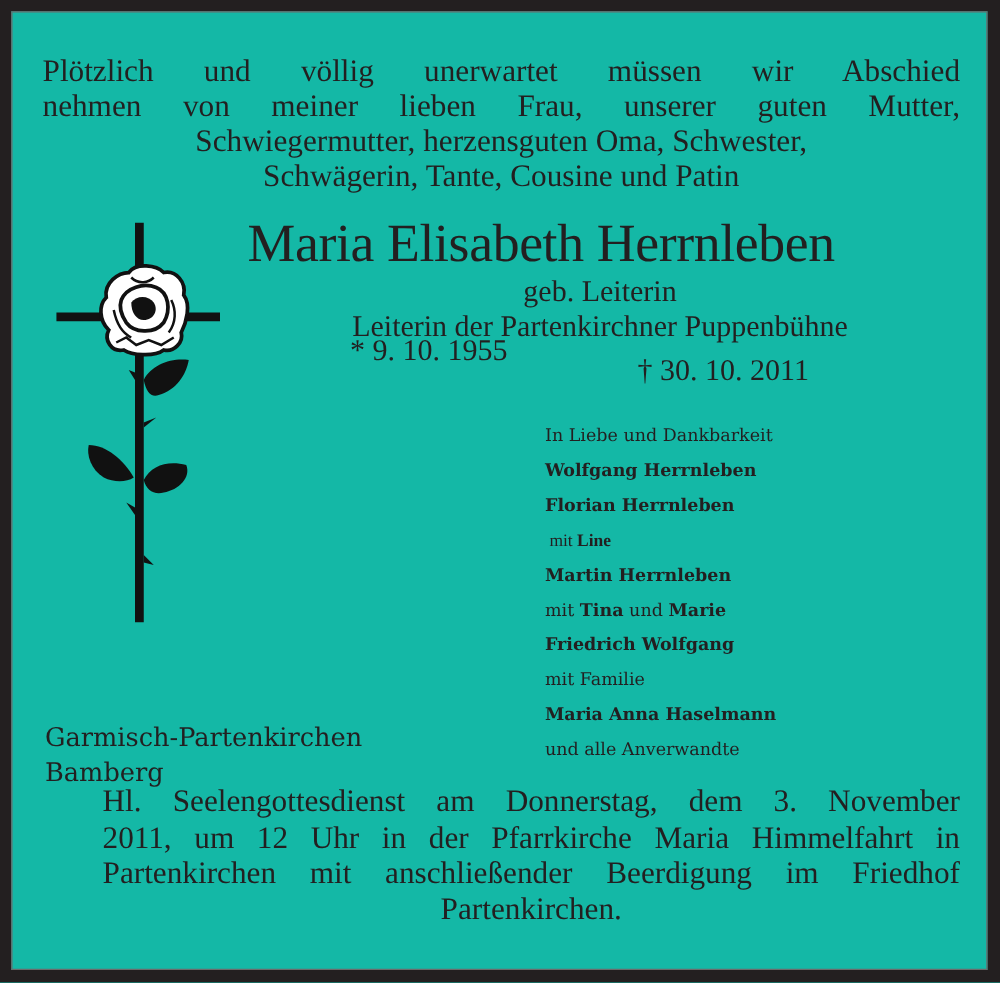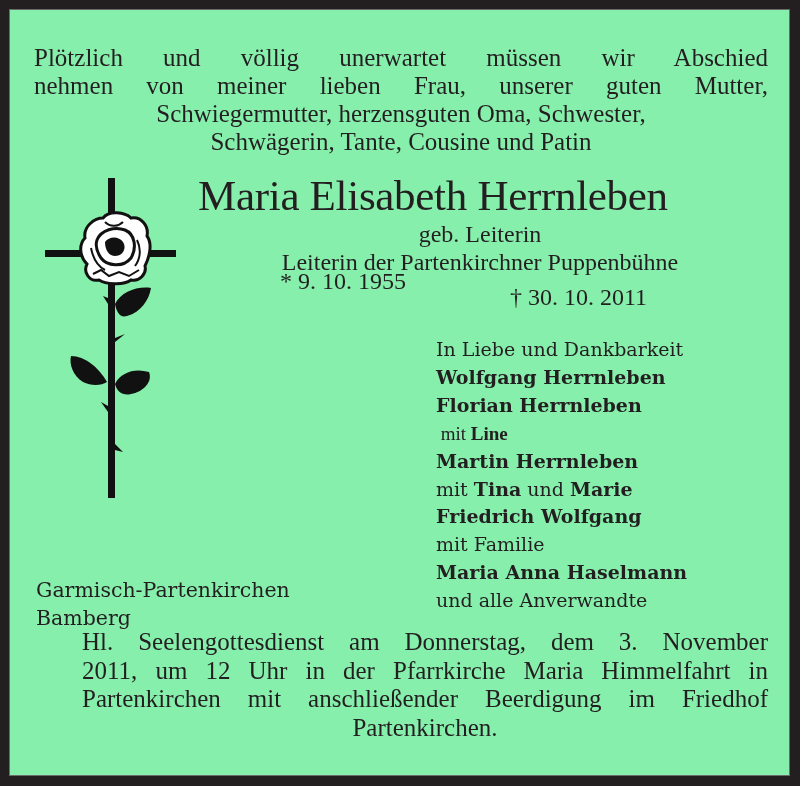--- a/index.html
+++ b/index.html
@@ -1,42 +1,42 @@
 <!DOCTYPE html>
 <html><head>
   <meta charset="utf-8">
   <style>
     html, body { margin: 0; padding: 0; }
     body {
       width: 800px; height: 786px; background: #231f20; position: relative; overflow: hidden;
     }
     .card {
       position: absolute; left: 9px; top: 9px; width: 781px; height: 767px;
-      background: #86efac; box-sizing: border-box; border: 1px solid #6b6b6b;
+      background: #14b8a6; box-sizing: border-box; border: 1px solid #6b6b6b;
       color: #231f20; font-family: "Liberation Serif", "DejaVu Serif", serif;
     }
     .abs { position: absolute; white-space: nowrap; }
     .intro {
       position: absolute; left: 24px; width: 734px; top: 34px;
       font-size: 25px; line-height: 28px; text-align: center;
     }
     .intro .line { display: block; }
     .intro .justify { text-align: justify; text-align-last: justify; }
     .name {
       position: absolute; left: 188px; top: 162px; font-size: 43px; line-height: 48px;
       letter-spacing: -0.3px;
     }
     .nee { position: absolute; left: 200px; width: 540px; top: 210px; font-size: 24px; line-height: 28px; text-align: center; }
     .role { position: absolute; left: 200px; width: 540px; top: 238px; font-size: 24px; line-height: 28px; text-align: center; }
     .born { position: absolute; left: 270px; top: 257px; font-size: 24px; line-height: 28px; }
     .died { position: absolute; left: 500px; top: 273px; font-size: 24px; line-height: 28px; }
     .emblem { position: absolute; left: 35px; top: 168px; width: 135px; height: 320px; }
     .signers {
       position: absolute; left: 426px; top: 326px;
-      font-family: "DejaVu Serif", serif; font-size: 19px; line-height: 27.9px;
+      font-family: "DejaVu Serif", serif; font-size: 14px; line-height: 27.9px;
     }
     .signers .row { display: block; white-space: nowrap; }
     .signers b { font-weight: bold; }
     .places {
       position: absolute; left: 26px; top: 550px;
       font-family: "DejaVu Serif", serif; font-size: 20.5px; line-height: 28px; margin-top: 16px;
     }
     .places .row { display: block; white-space: nowrap; }
     .service {
       position: absolute; left: 24px; width: 734px; top: 618px;

